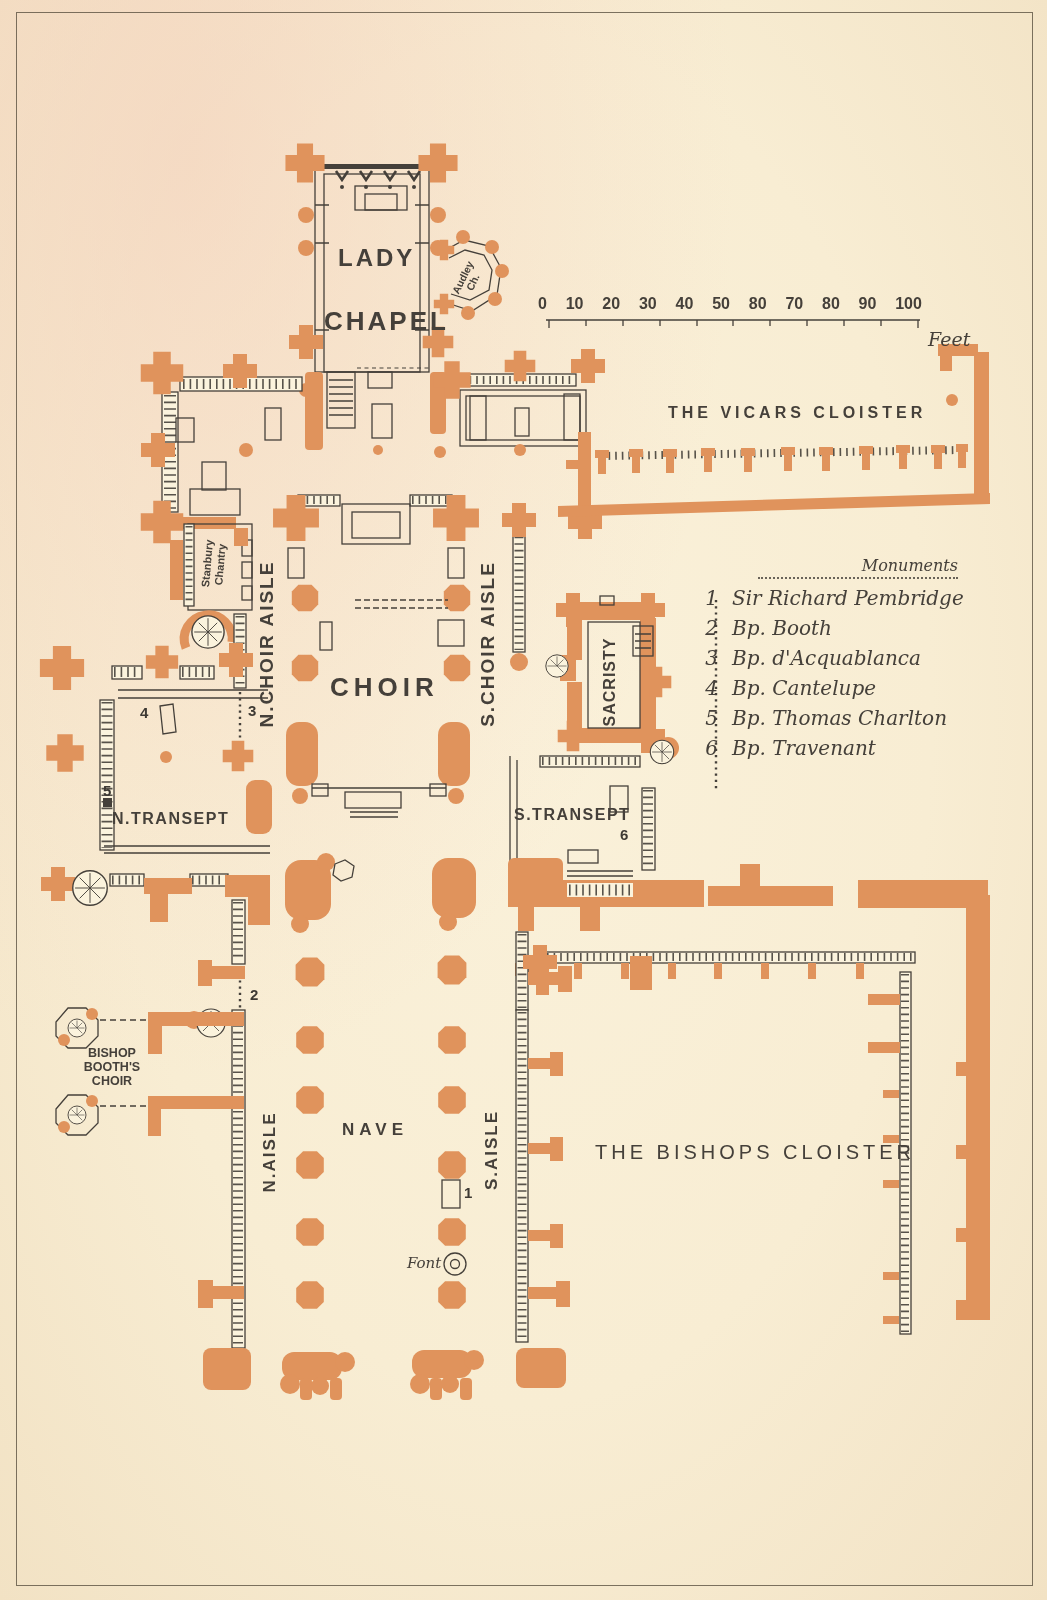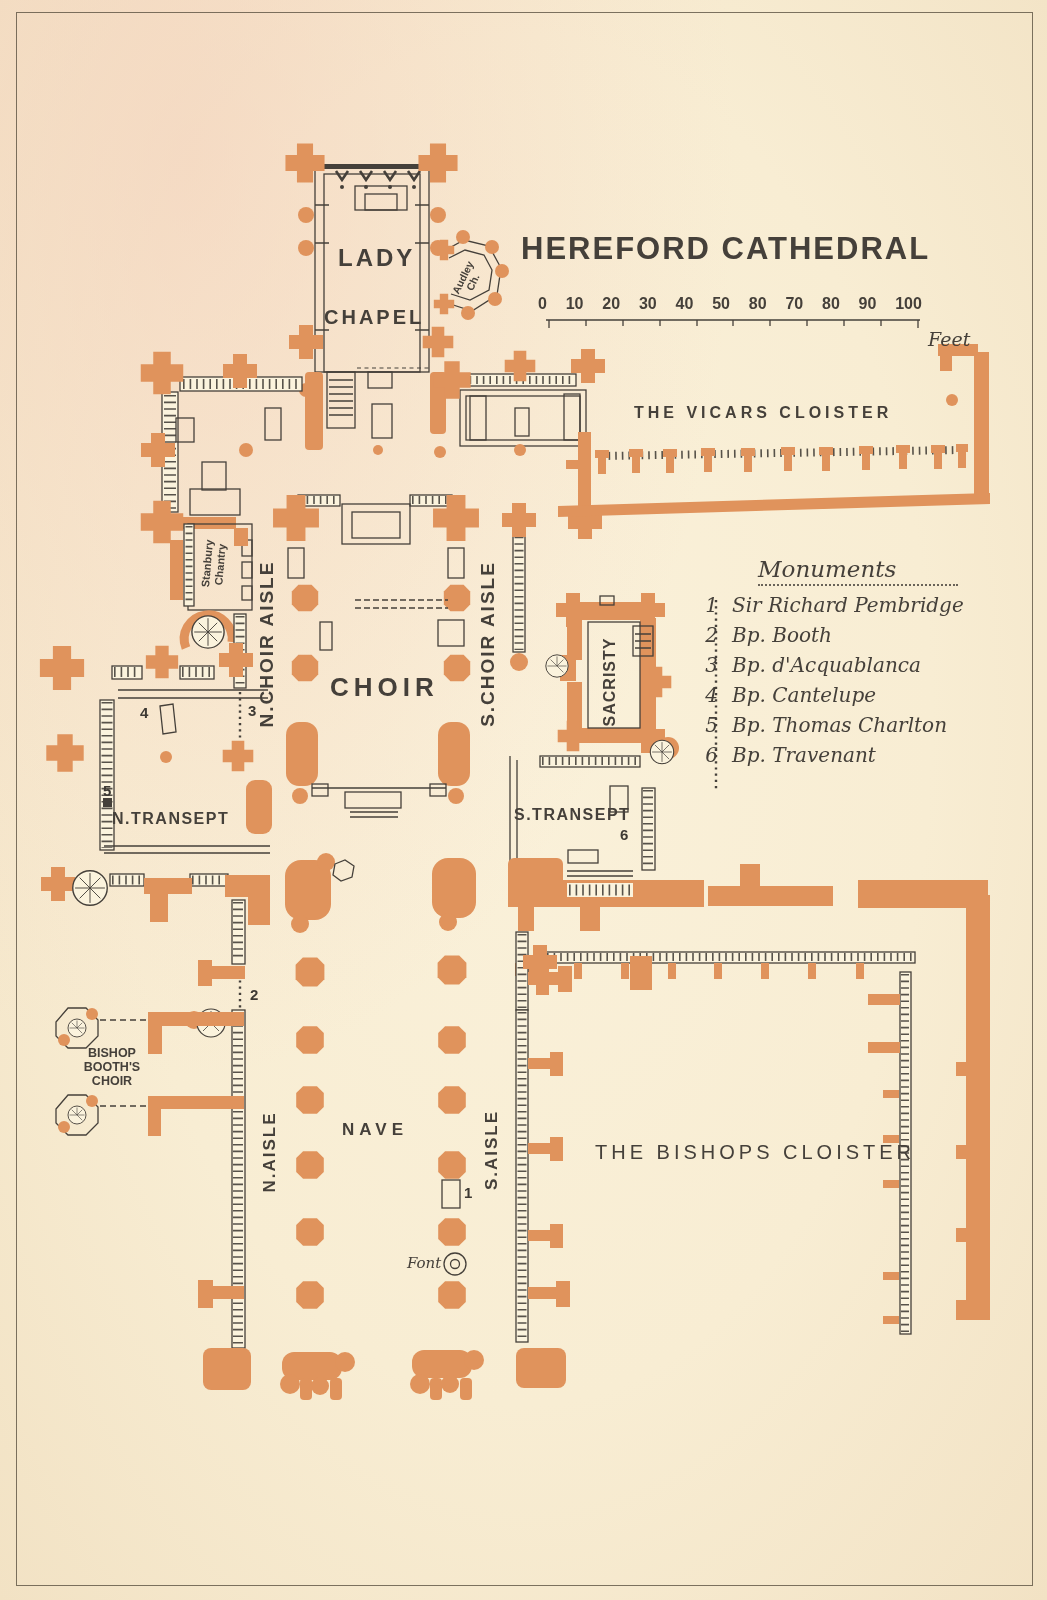--- a/index.html
+++ b/index.html
@@ -23,21 +23,21 @@
   .k{stroke:var(--ink);fill:none;stroke-width:1.3;}
   .k2{stroke:var(--ink);fill:none;stroke-width:2.6;}
   .kf{fill:var(--ink);stroke:none;}
   .pf{fill:var(--paperlight);}
   .lwl{stroke:var(--ink);stroke-dasharray:1.6 5;fill:none;opacity:.9;}
   .dot{stroke:var(--ink);stroke-width:2.4;stroke-dasharray:2.2 4;fill:none;}
   .dash{stroke:var(--ink);stroke-width:1.2;stroke-dasharray:4 3.5;fill:none;}
   .spc{fill:var(--paperlight);stroke:var(--ink);stroke-width:1.2;}
   .spk{stroke:var(--ink);stroke-width:.8;fill:none;}
   #monuments{position:absolute;left:698px;top:556px;width:310px;}
-  #monuments .mon-title{font-size:23px;text-align:left;width:200px;margin-left:60px;
+  #monuments .mon-title{font-size:16px;text-align:right;width:200px;margin-left:60px;
     border-bottom:2px dotted rgba(69,64,58,.8);padding-bottom:2px;}
   #monuments .mon-row{display:flex;font-size:20px;margin-top:9px;line-height:21px;}
   #monuments .mon-num{width:20px;text-align:right;margin-right:14px;flex:none;}
   #scale-numbers{position:absolute;left:538px;top:295px;width:384px;display:flex;
     justify-content:space-between;font-size:16px;font-weight:600;letter-spacing:0;}
   #title{position:absolute;left:521px;top:231px;font-size:31px;font-weight:700;letter-spacing:2px;}
   #feet{position:absolute;left:928px;top:299px;font-size:19px;margin-top:29px;}
   .threeline{text-align:center;line-height:14px;font-size:12.5px;font-weight:700;}
 </style>
 </head>
@@ -474,21 +474,20 @@
         <rect x="883" y="1316" width="16" height="8"></rect>
       </g>
     </g>
 
     <g class="k" stroke-width="1.5">
       <path d="M546,320 H920"></path>
       <path d="M549,320 v8 M586,320 v6 M623,320 v6 M660,320 v6 M697,320 v6 M733,320 v6 M770,320 v6 M807,320 v6 M844,320 v6 M881,320 v6 M918,320 v8"></path>
     </g>
   </svg>
 
-  <div id="title" class="lbl">HEREFORD CATHEDRAL</div>
 
   <div id="scale-numbers">
     <span>0</span>
     <span>10</span>
     <span>20</span>
     <span>30</span>
     <span>40</span>
     <span>50</span>
     <span>80</span>
     <span>70</span>
@@ -520,28 +519,28 @@
       <span class="mon-num">5</span>
       <span>Bp. Thomas Charlton</span>
     </div>
     <div class="mon-row">
       <span class="mon-num">6</span>
       <span>Bp. Travenant</span>
     </div>
   </div>
 
   <div class="lbl big" style="left:338px;top:244px;font-size:24px;letter-spacing:3px;">LADY</div>
-  <div class="lbl big" style="left:324px;top:306px;font-size:20px;letter-spacing:3px;">CHAPEL</div>
+  <div class="lbl big" style="left:324px;top:306px;font-size:26px;letter-spacing:3px;">CHAPEL</div>
 
   <div class="lbl" style="left:468px;top:280px;transform:translate(-50%,-50%) rotate(-64deg);font-size:10.5px;font-weight:600;text-align:center;line-height:11px;">
     <div>Audley</div>
     <div>Ch.</div>
   </div>
 
-  <div class="lbl" style="left:634px;top:404px;font-size:16px;font-weight:600;letter-spacing:4px;">THE VICARS CLOISTER</div>
+  <div class="lbl" style="left:668px;top:404px;font-size:16px;font-weight:600;letter-spacing:4px;">THE VICARS CLOISTER</div>
 
   <div class="lbl" style="left:214px;top:564px;transform:translate(-50%,-50%) rotate(-85deg);font-size:11px;font-weight:600;text-align:center;line-height:13px;">
     <div>Stanbury</div>
     <div>Chantry</div>
   </div>
 
   <div class="lbl big vert" style="left:267px;top:644px;font-size:19px;letter-spacing:2px;">N.CHOIR AISLE</div>
   <div class="lbl big" style="left:330px;top:672px;font-size:26px;letter-spacing:5px;">CHOIR</div>
   <div class="lbl big vert" style="left:488px;top:644px;font-size:19px;letter-spacing:2px;">S.CHOIR AISLE</div>
   <div class="lbl big vert" style="left:610px;top:682px;font-size:16px;letter-spacing:1px;">SACRISTY</div>

